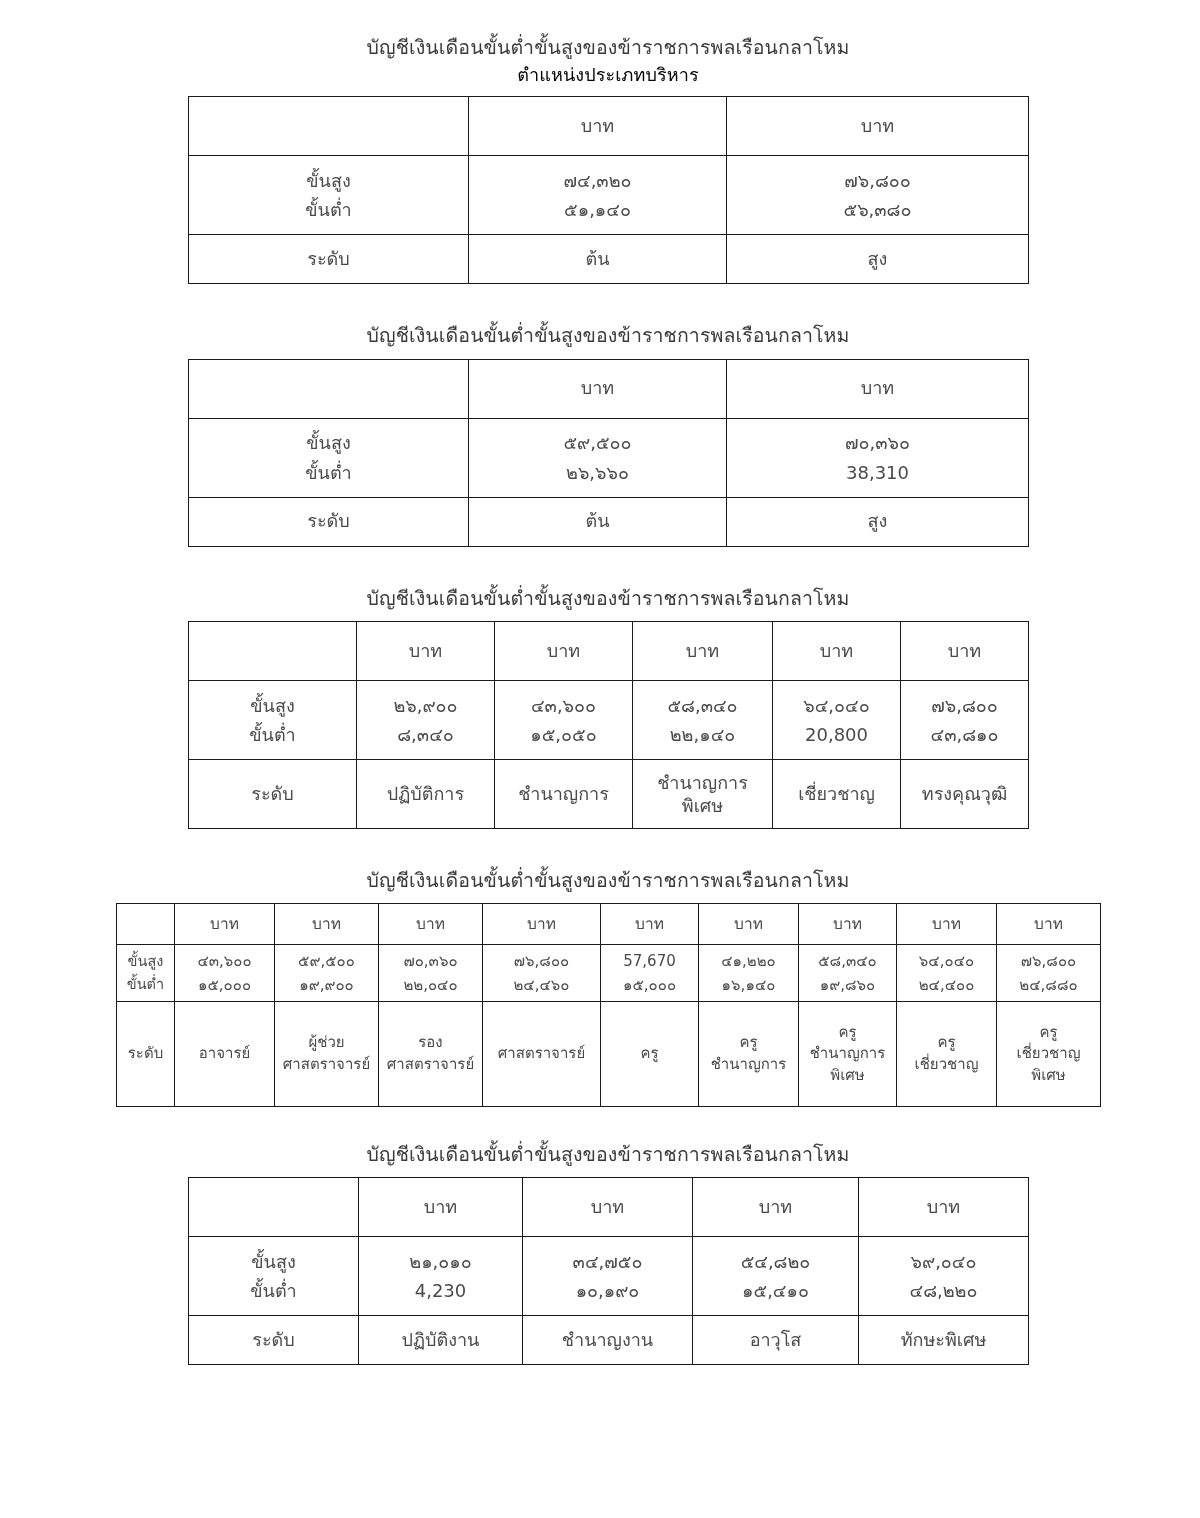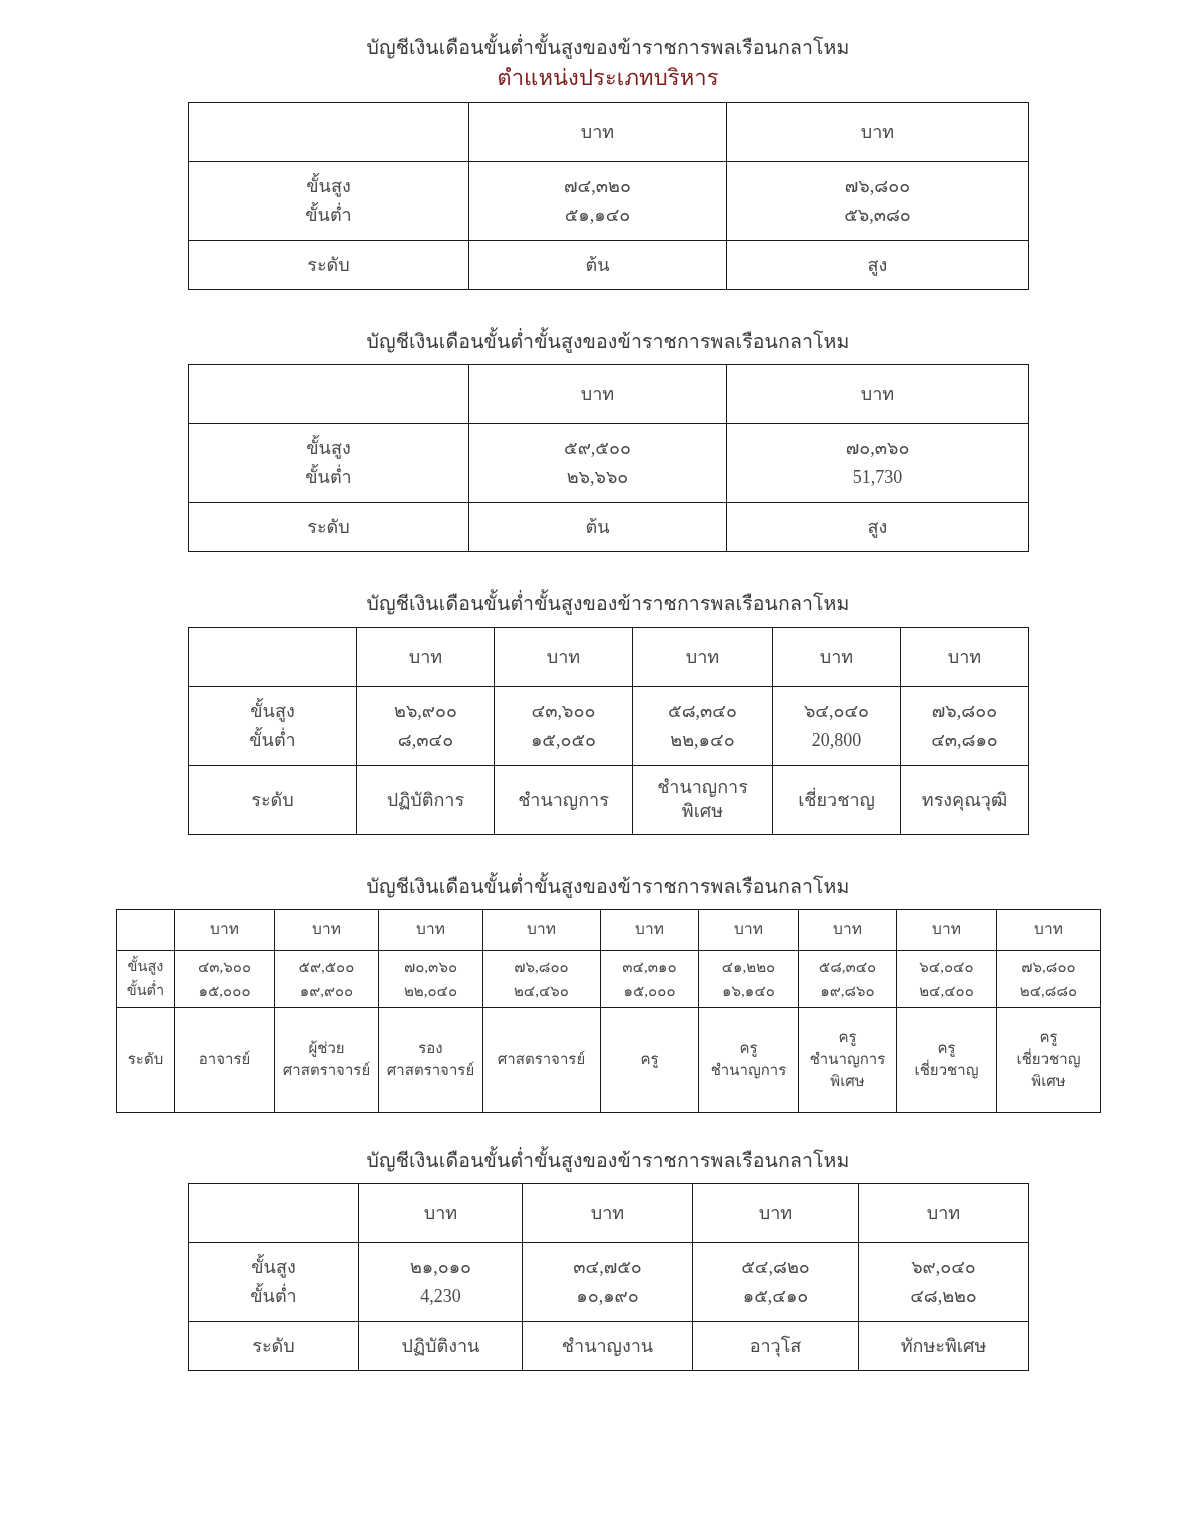--- a/index.html
+++ b/index.html
@@ -27,30 +27,29 @@
   .titles {
     text-align: center;
     line-height: 1.45;
   }
   .title-main {
     font-size: 19.5px;
     color: #3b3b3b;
     letter-spacing: 0.1px;
   }
   .title-sub {
-    font-size: 22px;
-    color: #7f1d1d;
+    font-size: 18px;
+    color: #000000;
     letter-spacing: 0.1px;
   }
   table.salary {
     border-collapse: collapse;
     table-layout: fixed;
     margin: 8px auto 0 auto;
     background: #fff;
-    font-family: Liberation Serif, serif;
   }
   table.salary td {
     border: 1px solid #1a1a1a;
     text-align: center;
     vertical-align: middle;
     color: #4a4a4a;
     font-size: 18px;
     padding: 3px 2px;
     line-height: 1.35;
   }
@@ -150,21 +149,21 @@
           <td class="lbl-stack">
             <span class="stack-line">ขั้นสูง</span>
             <span class="stack-line">ขั้นต่ำ</span>
           </td>
           <td class="val-stack">
             <span class="stack-line">๕๙,๕๐๐</span>
             <span class="stack-line">๒๖,๖๖๐</span>
           </td>
           <td class="val-stack">
             <span class="stack-line">๗๐,๓๖๐</span>
-            <span class="stack-line">51,730</span>
+            <span class="stack-line">38,310</span>
           </td>
         </tr>
         <tr>
           <td class="level-row">ระดับ</td>
           <td class="level-row">ต้น</td>
           <td class="level-row">สูง</td>
         </tr>
       </tbody>
     </table>
   </div>
@@ -289,21 +288,21 @@
           </td>
           <td class="val-stack">
             <span class="stack-line">๗๐,๓๖๐</span>
             <span class="stack-line">๒๒,๐๔๐</span>
           </td>
           <td class="val-stack">
             <span class="stack-line">๗๖,๘๐๐</span>
             <span class="stack-line">๒๔,๔๖๐</span>
           </td>
           <td class="val-stack">
-            <span class="stack-line">๓๔,๓๑๐</span>
+            <span class="stack-line">57,670</span>
             <span class="stack-line">๑๕,๐๐๐</span>
           </td>
           <td class="val-stack">
             <span class="stack-line">๔๑,๒๒๐</span>
             <span class="stack-line">๑๖,๑๔๐</span>
           </td>
           <td class="val-stack">
             <span class="stack-line">๕๘,๓๔๐</span>
             <span class="stack-line">๑๙,๘๖๐</span>
           </td>

